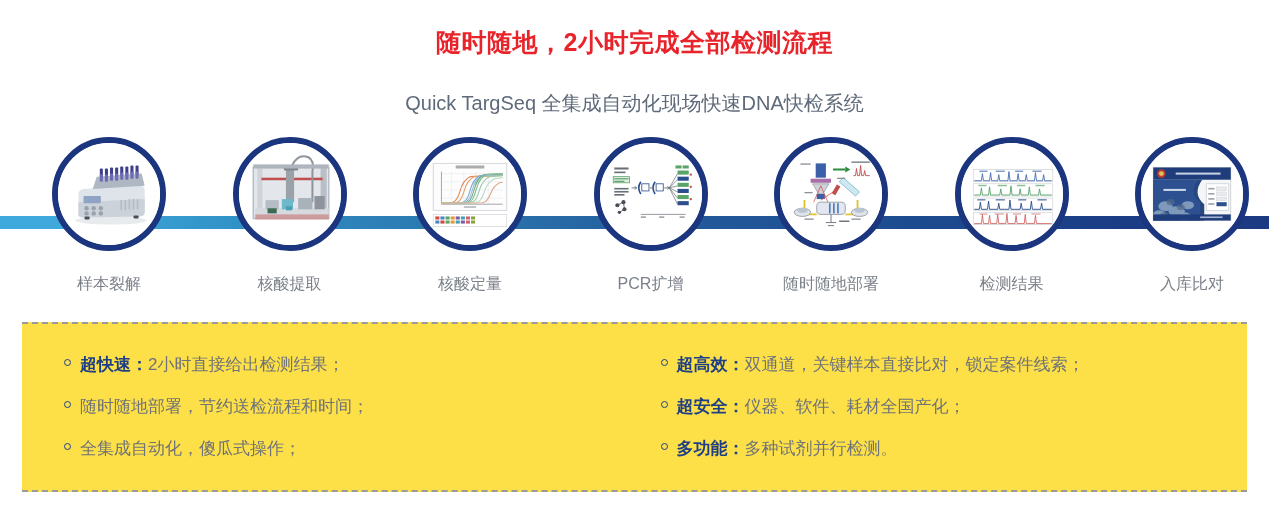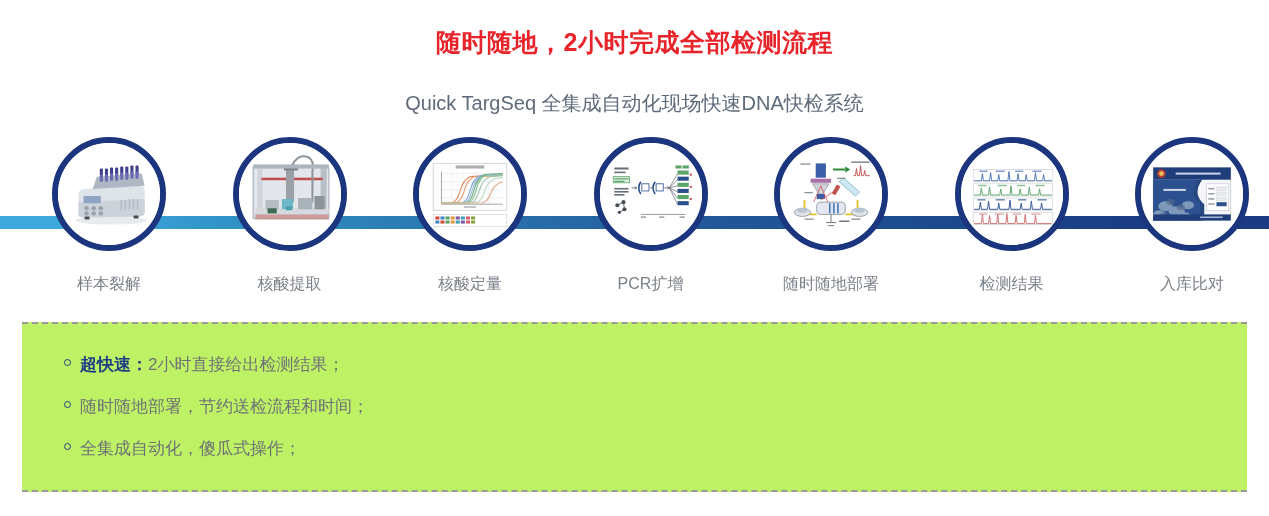--- a/index.html
+++ b/index.html
@@ -108,21 +108,21 @@
     white-space: nowrap;
   }
 
   
   #features {
     position: absolute;
     left: 22px;
     right: 22px;
     top: 322px;
     height: 170px;
-    background: #bef264;
+    background: #fde047;
     border-top: 2px dashed #9a9a9a;
     border-bottom: 2px dashed #9a9a9a;
     box-sizing: border-box;
     display: flex;
   }
   .feature-col {
     flex: 1;
     padding-top: 20px;
     box-sizing: border-box;
   }
@@ -606,14 +606,35 @@
       <span class="feature-desc">随时随地部署，节约送检流程和时间；</span>
     </div>
 
     <div class="feature-item">
       <span class="feature-bullet"></span>
       <span class="feature-desc">全集成自动化，傻瓜式操作；</span>
     </div>
 
   </div>
 
+  <div class="feature-col right">
+
+    <div class="feature-item">
+      <span class="feature-bullet"></span>
+      <span class="feature-term">超高效：</span>
+      <span class="feature-desc">双通道，关键样本直接比对，锁定案件线索；</span>
+    </div>
+
+    <div class="feature-item">
+      <span class="feature-bullet"></span>
+      <span class="feature-term">超安全：</span>
+      <span class="feature-desc">仪器、软件、耗材全国产化；</span>
+    </div>
+
+    <div class="feature-item">
+      <span class="feature-bullet"></span>
+      <span class="feature-term">多功能：</span>
+      <span class="feature-desc">多种试剂并行检测。</span>
+    </div>
+
+  </div>
 
 </div>
 
 </body></html>

